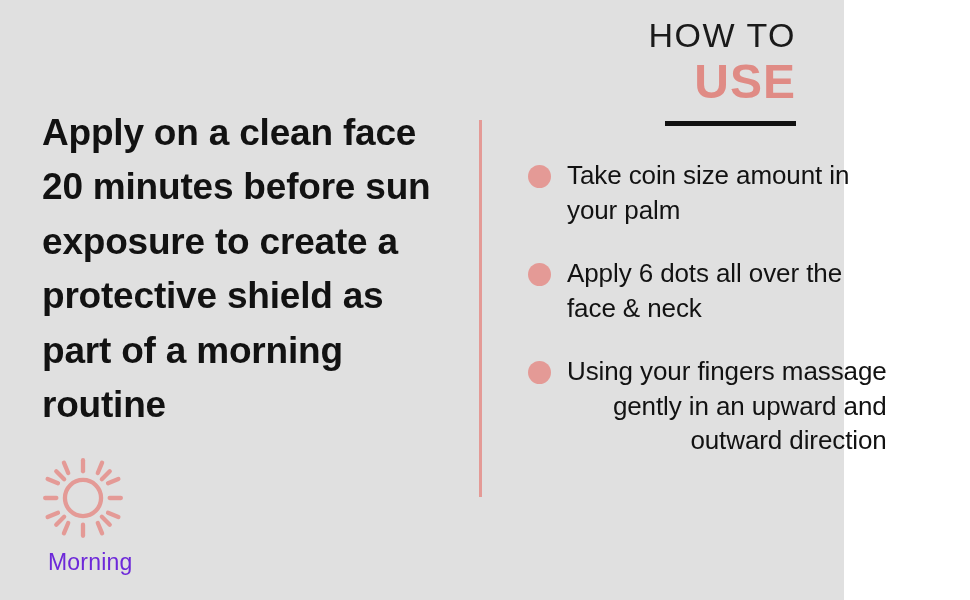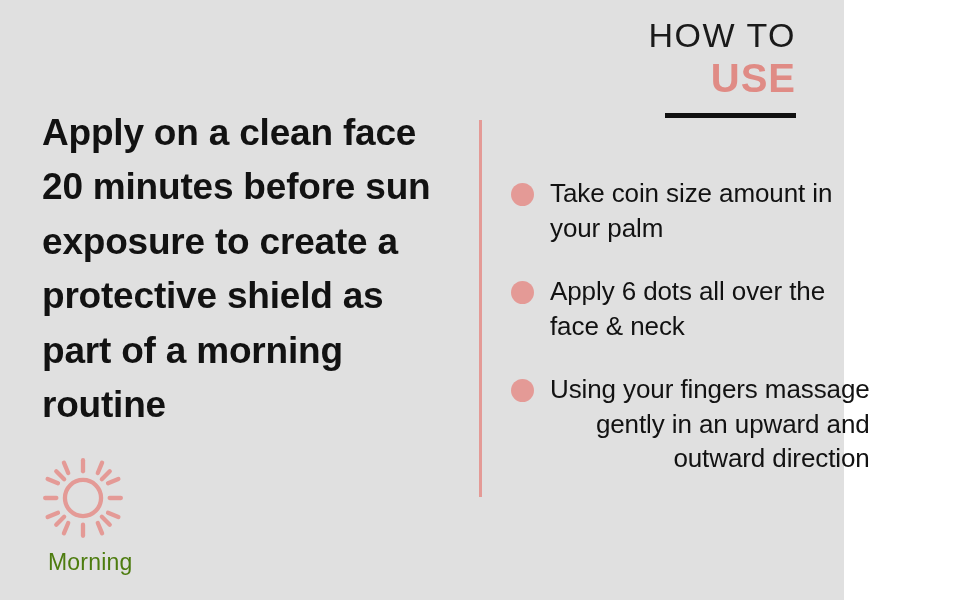--- a/index.html
+++ b/index.html
@@ -30,21 +30,21 @@
   }
   .how-to {
     font-size: 34px;
     font-weight: 400;
     color: #1a1a1a;
     letter-spacing: 1.5px;
     display: block;
     line-height: 1.05;
   }
   .use-word {
-    font-size: 40px;
+    font-size: 48px;
     font-weight: 700;
     color: #e08b85;
     letter-spacing: 1px;
     display: block;
     line-height: 1.1;
     margin-top: 2px;
   }
   .header-rule {
     margin-top: 13px;
     margin-left: auto;
@@ -76,44 +76,43 @@
     left: 40px;
     top: 455px;
   }
   .sun-icon {
     width: 86px;
     height: 86px;
     display: block;
   }
   .morning-label {
     font-size: 23px;
-    color: #4d7c0f;
+    color: #6d28d9;
     font-weight: 400;
     margin-top: 8px;
     margin-left: 8px;
     letter-spacing: 0.2px;
   }
 
   
   .divider {
     position: absolute;
     left: 479px;
     top: 120px;
     width: 3px;
     height: 377px;
     background: #e49a96;
   }
 
   
   .right-col {
     position: absolute;
-    left: 511px;
+    left: 528px;
     top: 158px;
     width: 430px;
-    margin-top: 18px;
   }
   .bullet-item {
     display: flex;
     align-items: flex-start;
     margin-bottom: 29px;
   }
   .bullet-item:last-child {
     margin-bottom: 0;
     text-align: right;
   }

